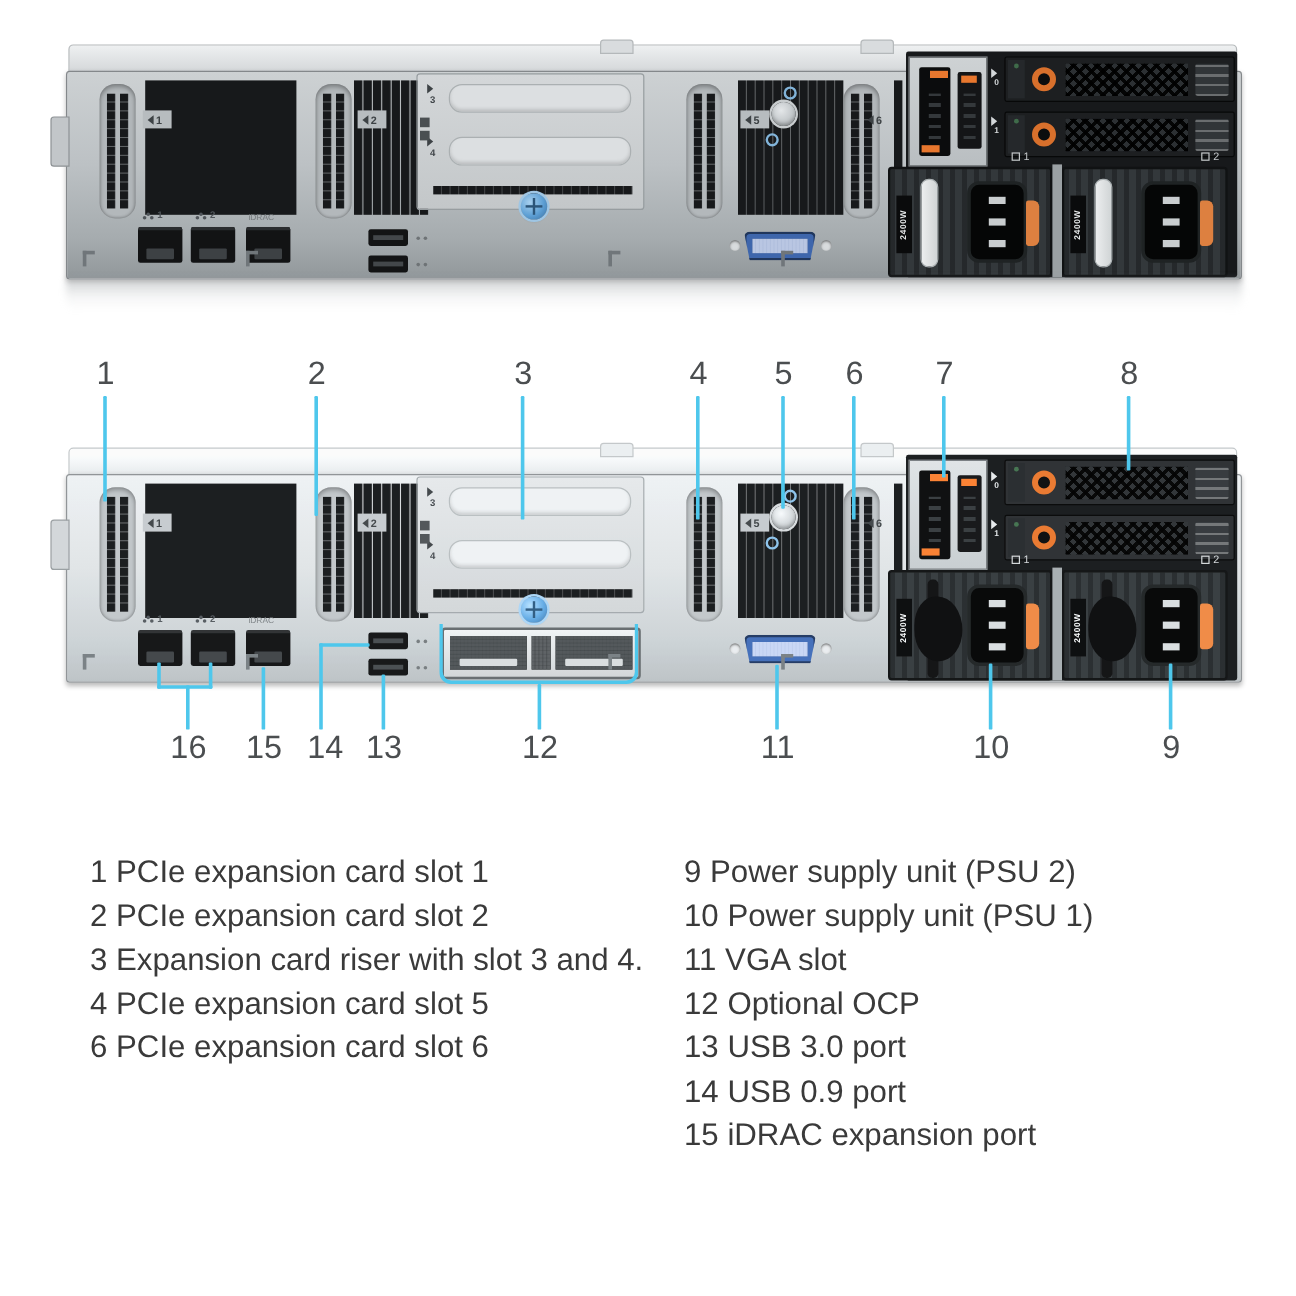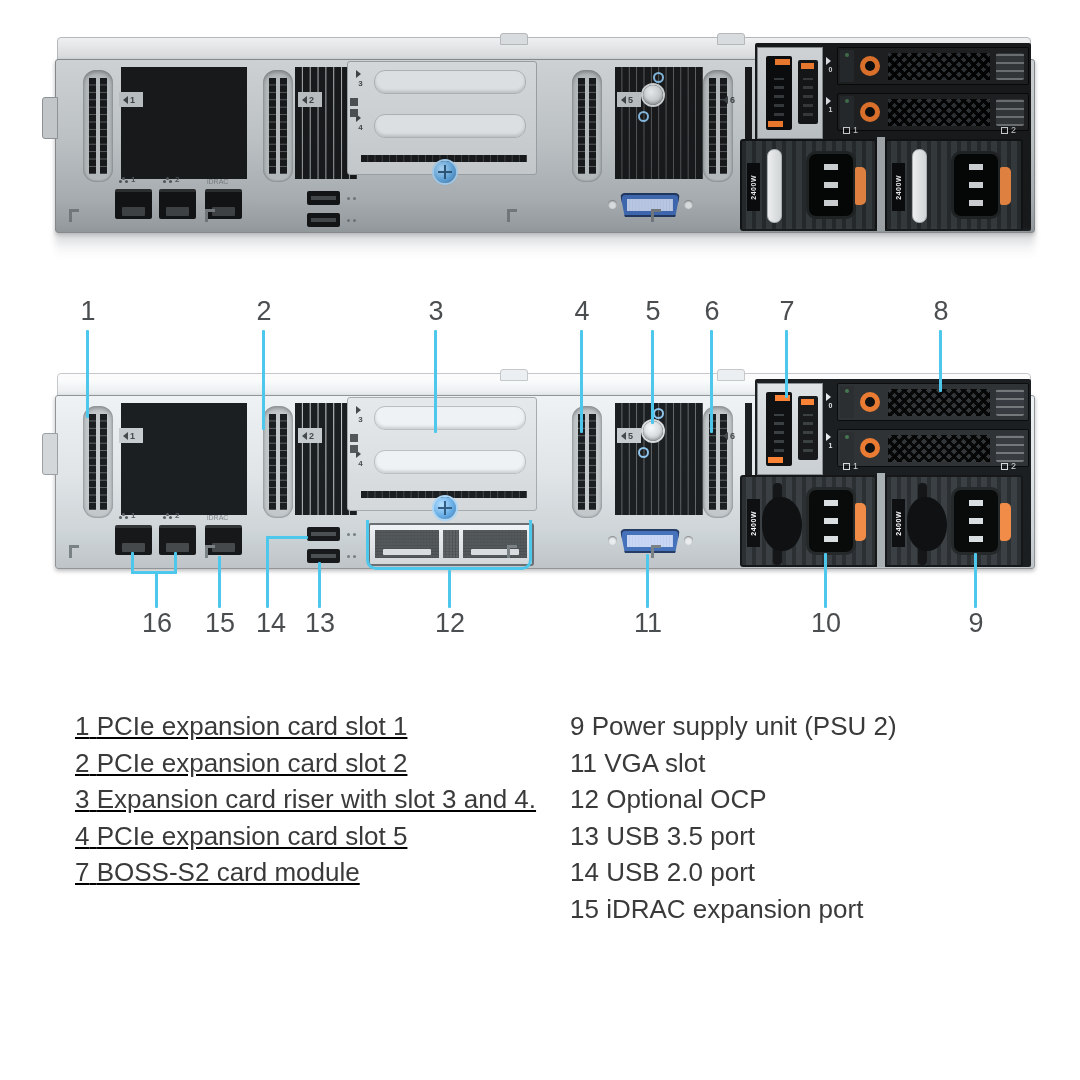--- a/index.html
+++ b/index.html
@@ -152,21 +152,21 @@
   
   .cnum{position:absolute;transform:translateX(-50%);font-size:27px;color:#4b4e50;z-index:6;}
   .lead{position:absolute;width:3px;background:var(--callout,#4ec7ec);z-index:5;border-radius:1px;}
   .leadh{position:absolute;height:3px;background:var(--callout,#4ec7ec);z-index:5;border-radius:1px;}
   .bracket12{position:absolute;left:366px;top:520px;width:166px;height:50px;z-index:5;
        border-left:3px solid var(--callout,#4ec7ec);border-right:3px solid var(--callout,#4ec7ec);
        border-bottom:3px solid var(--callout,#4ec7ec);border-radius:0 0 10px 10px;box-sizing:border-box;}
 
   
   .legend{position:absolute;left:75px;top:708px;display:flex;z-index:7;}
-  .lcol{width:495px;text-decoration:underline;}
+  .lcol{width:495px;}
   .rcol{width:460px;}
   .lrow{font-size:26px;line-height:36.5px;color:#3a3a3a;white-space:nowrap;}
 </style>
 </head>
 <body>
 
 <div class="page">
 
   <div class="server photo" style="top:37px;">
     <div class="lip"></div>
@@ -551,24 +551,25 @@
   <div class="cnum" style="left:648px;top:608px;">11</div>
   <div class="cnum" style="left:826px;top:608px;">10</div>
   <div class="cnum" style="left:976px;top:608px;">9</div>
 
   <div class="legend">
     <div class="lcol">
       <div class="lrow"><span>1</span> <span>PCIe expansion card slot 1</span></div>
       <div class="lrow"><span>2</span> <span>PCIe expansion card slot 2</span></div>
       <div class="lrow"><span>3</span> <span>Expansion card riser with slot 3 and 4.</span></div>
       <div class="lrow"><span>4</span> <span>PCIe expansion card slot 5</span></div>
-      <div class="lrow"><span>7</span> <span>BOSS-S2 card module</span></div>
+      <div class="lrow"><span>6</span> <span>PCIe expansion card slot 6</span></div>
     </div>
     <div class="rcol">
       <div class="lrow"><span>9</span> <span>Power supply unit (PSU 2)</span></div>
+      <div class="lrow"><span>10</span> <span>Power supply unit (PSU 1)</span></div>
       <div class="lrow"><span>11</span> <span>VGA slot</span></div>
       <div class="lrow"><span>12</span> <span>Optional OCP</span></div>
-      <div class="lrow"><span>13</span> <span>USB 3.5 port</span></div>
-      <div class="lrow"><span>14</span> <span>USB 2.0 port</span></div>
+      <div class="lrow"><span>13</span> <span>USB 3.0 port</span></div>
+      <div class="lrow"><span>14</span> <span>USB 0.9 port</span></div>
       <div class="lrow"><span>15</span> <span>iDRAC expansion port</span></div>
     </div>
   </div>
 </div>
 
 </body></html>

